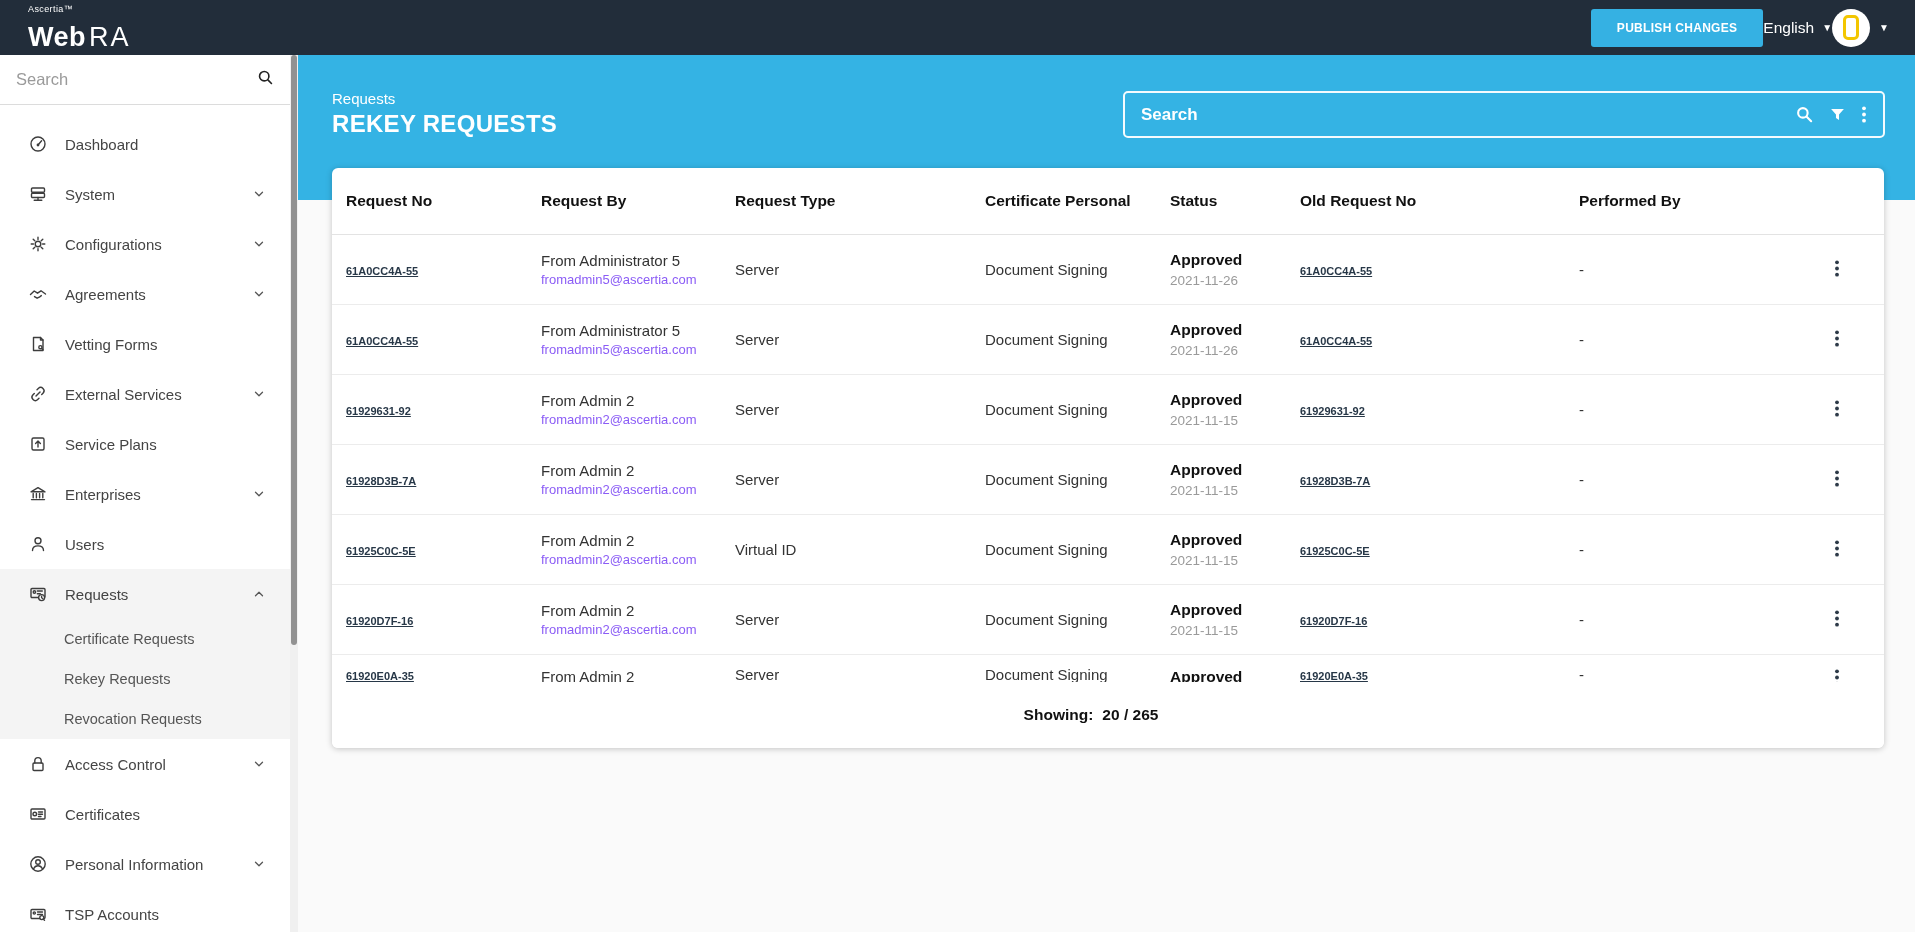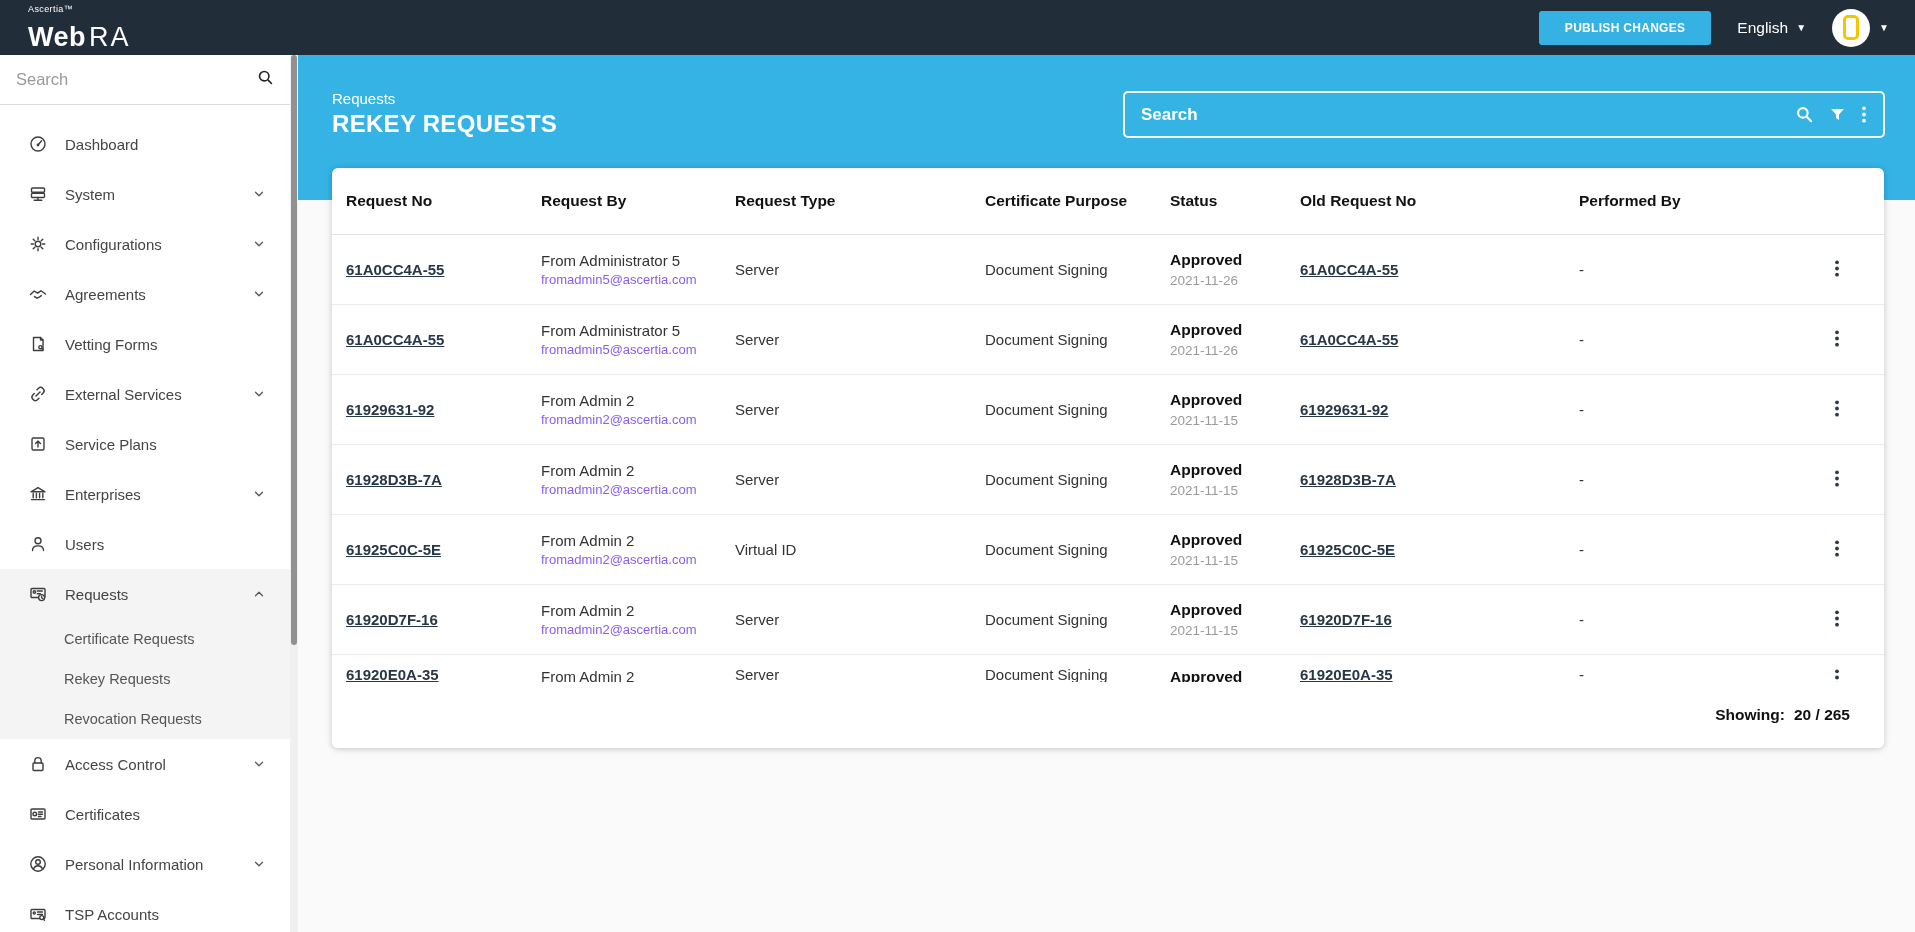--- a/index.html
+++ b/index.html
@@ -6,21 +6,21 @@
   html,body { width:1915px; height:932px; overflow:hidden; font-family:"Liberation Sans", sans-serif; background:#fafafa; }
 
   
   .navbar { position:fixed; top:0; left:0; width:100%; height:55px; background:#222d3a; z-index:40;
             display:flex; align-items:center; justify-content:space-between; padding:0 26px 0 28px; }
   .brand { display:flex; flex-direction:column; line-height:1; color:#fff; }
   .brand-small { font-size:9px; letter-spacing:.4px; font-weight:400; margin-bottom:2px; }
   .brand-large { font-size:27px; letter-spacing:.5px;margin-top:8px; }
   .brand-web { font-weight:700; }
   .brand-ra { font-weight:300; letter-spacing:2px; margin-left:3px; }
-  .nav-right { display:flex; align-items:center; gap:26px; }
+  .nav-right { display:flex; }
   .publish-btn { background:#35b1e3; color:#fff; border:none; font-family:inherit; font-size:12px; font-weight:700;
                  letter-spacing:.3px; padding:10px 26px; border-radius:3px; cursor:pointer; }
   .lang { display:flex; align-items:center; gap:8px; color:#fff; font-size:15.5px; cursor:pointer; }
   .caret { font-size:10px; color:#fff; }
   .user-box { display:flex; align-items:center; gap:9px; cursor:pointer; }
   .avatar { width:38px; height:38px; border-radius:50%; background:#fff; display:flex; align-items:center; justify-content:center; }
   .avatar-ph { width:16px; height:25px; border:3.5px solid #f3c600; border-radius:5px; background:#fff; }
 
   
   .sidebar { position:fixed; top:55px; left:0; width:290px; height:877px; background:#fff; z-index:30; }
@@ -57,31 +57,31 @@
 
   
   .card { position:absolute; top:113px; left:34px; width:1552px; height:580px; background:#fff; border-radius:6px;
           box-shadow:0 1px 6px rgba(0,0,0,.22); overflow:hidden; }
   table { width:100%; border-collapse:collapse; table-layout:fixed; }
   th { text-align:left; font-size:15.5px; font-weight:700; color:#111; height:66px; vertical-align:middle;
        padding:0 12px 0 0; border-bottom:1px solid #e3e3e3; }
   th:first-child, td:first-child { padding-left:14px; }
   td { vertical-align:middle; padding:14px 12px 14px 0; border-bottom:1px solid #ececec; font-size:15px; color:#333; }
   tr:last-child td { border-bottom:none; }
-  a.cell-link { color:#273747; font-weight:600; text-decoration:underline; font-size:15px; }
+  a.cell-link { color:#273747; font-weight:600; text-decoration:underline; font-size:11px; }
   .rb-name { font-size:15px; color:#333; line-height:21px; max-width:150px; }
   .rb-email { font-size:13px; color:#8b5cf6; line-height:18px; max-width:158px; word-break:break-all; margin-top:0; }
   .st-label { font-size:15.5px; font-weight:700; color:#111; line-height:21px; }
   .st-date { font-size:13.5px; color:#9a9a9a; line-height:18px; margin-top:2px; }
   .kebab-btn { display:inline-flex; cursor:pointer; padding:2px 4px; }
   td.c-actions { text-align:left; padding-right:0; }
   tr.tr-last td { height:58px; vertical-align:top; padding-top:11px; padding-bottom:0; border-bottom:1px solid #e3e3e3; }
   tr.tr-last .clip { max-height:42px; overflow:hidden; }
   .card-footer { position:absolute; bottom:0; left:0; width:100%; height:66px; display:flex; align-items:center;
-                 justify-content:flex-end; padding-right:34px; gap:9px; background:#fff; }
+                 justify-content:center; padding-right:34px; gap:9px; background:#fff; }
   .showing-label, .showing-value { font-size:15.5px; font-weight:700; color:#111; }
 </style>
 </head>
 <body>
 
 <div class="navbar">
   <div class="brand">
     <span class="brand-small">Ascertia™</span>
     <span class="brand-large"><span class="brand-web">Web</span><span class="brand-ra">RA</span></span>
   </div>
@@ -357,21 +357,21 @@
         <col style="width:130px">
           <col style="width:279px">
           <col style="width:251px">
           <col style="width:54px">
       </colgroup>
       <thead>
         <tr>
           <th>Request No</th>
           <th>Request By</th>
           <th>Request Type</th>
-          <th>Certificate Purpose</th>
+          <th>Certificate Personal</th>
           <th>Status</th>
           <th>Old Request No</th>
           <th>Performed By</th>
           <th></th>
         </tr>
       </thead>
       <tbody>
         <tr>
           <td><a href="#" class="cell-link">61A0CC4A-55</a></td>
           <td>

